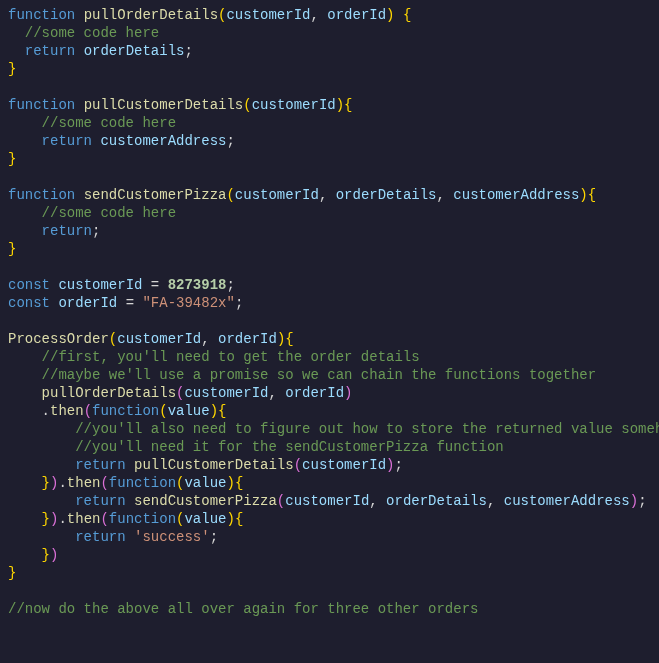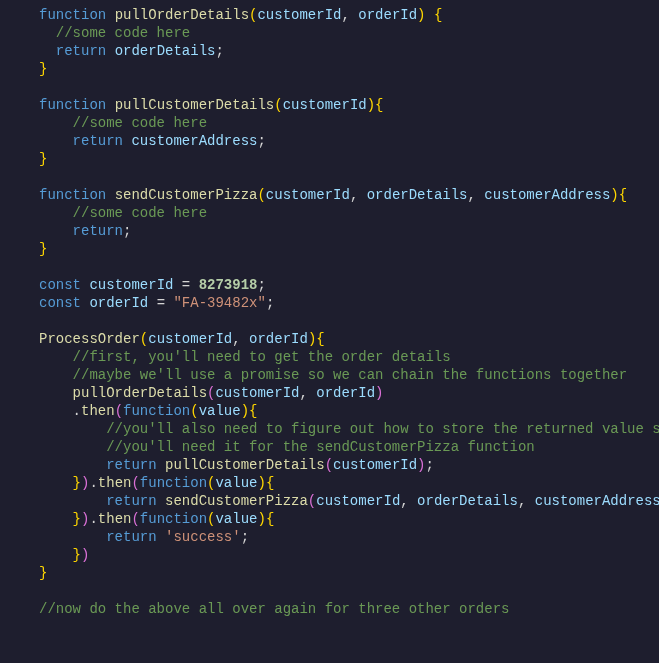--- a/index.html
+++ b/index.html
@@ -10,21 +10,20 @@
     font-size: 14px;
     line-height: 18px;
     color: #d4d4d4;
     width: 659px;
     height: 663px;
     overflow: hidden;
   }
   .editor {
     padding: 6px 8px;
     white-space: pre;
-    margin-left: 31px;
   }
   .tok-kw   { color: #569cd6; }  
   .tok-fn   { color: #dcdcaa; }  
   .tok-par  { color: #9cdcfe; }  
   .tok-num  { color: #b5cea8; font-weight: bold; }  
   .tok-str  { color: #ce9178; }  
   .tok-com  { color: #6a9955; font-family: Liberation Mono, monospace; }  
   .tok-pun  { color: #d4d4d4; }  
   .tok-gold { color: #ffd700; }  
   .tok-pink { color: #da70d6; }  

